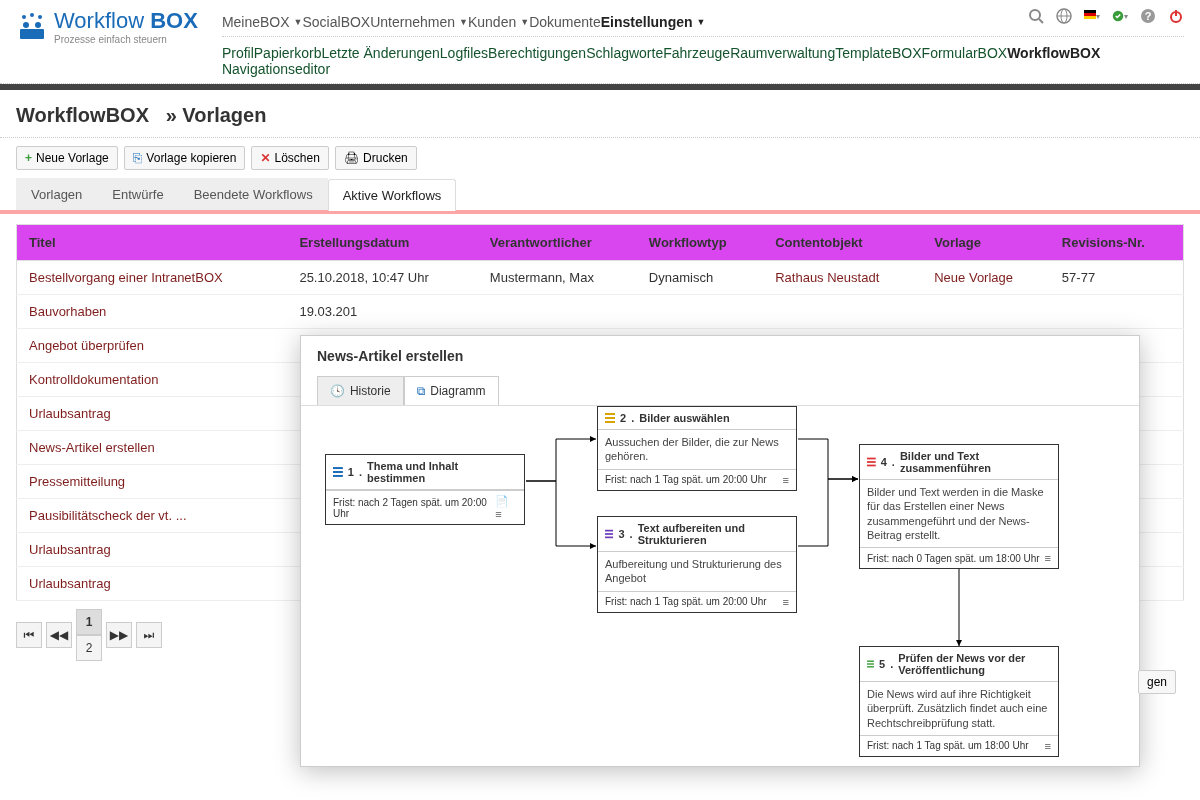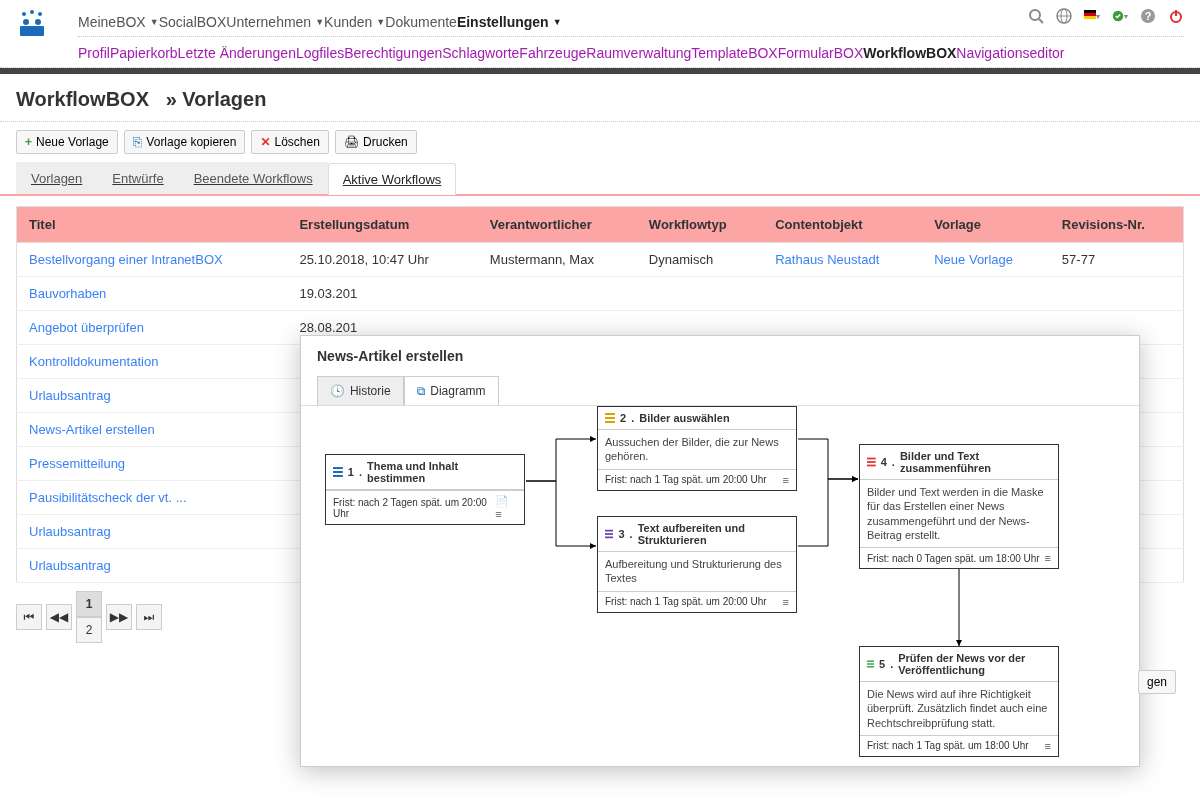--- a/index.html
+++ b/index.html
@@ -9,42 +9,42 @@
 .logo-icon { width: 32px; height: 32px; margin-right: 6px; }
 .logo-title { font-size: 22px; color: #1a6bb8; font-weight: 400; }
 .logo-title b { font-weight: 700; color: #1a6bb8; }
 .logo-sub { font-size: 10px; color: #888; }
 .nav { flex: 1; }
 .nav-row { display: flex; flex-wrap: wrap; padding: 6px 0; }
 .nav-item { color: #555; font-size: 14px; cursor: pointer; display: flex; align-items: center; gap: 4px; }
 .nav-item.active { font-weight: 700; color: #222; }
 .nav-item .caret { font-size: 9px; }
 .nav-row.sub { border-top: 1px dotted #ccc; padding-top: 8px; font-size: 13px; }
-.nav-row.sub .nav-item { color: #a21caf; }
+.nav-row.sub .nav-item { color: #14532d; }
 .nav-row.sub .nav-item.active { font-weight: 700; color: #222; }
 .top-icons { position: absolute; right: 16px; top: 8px; display: flex; gap: 12px; align-items: center; }
 .top-ic { width: 16px; height: 16px; cursor: pointer; display:flex;align-items:center;justify-content:center; }
 .divider-bar { height: 6px; background: #444; }
 .page-head { padding: 14px 16px 10px; border-bottom: 1px dotted #ccc; }
 .page-title { font-size: 20px; font-weight: 700; color: #333; }
 .page-title .sub { font-weight: 700; }
 .toolbar { display: flex; gap: 6px; padding: 8px 16px; }
 .tbtn { border: 1px solid #ccc; background: #f7f7f7; padding: 4px 8px; font-size: 12px; cursor: pointer; display: flex; align-items: center; gap: 4px; border-radius: 2px; }
 .tbtn .plus { color: #3a9c3a; font-weight: 700; }
 .tbtn .copy { color: #1a6bb8; }
 .tbtn .del { color: #d33; font-weight: 700; }
-.tabs { display: flex; padding: 0 16px; border-bottom: 2px solid #fca5a5; text-decoration: underline; }
+.tabs { display: flex; padding: 0 16px; border-bottom: 4px solid #fca5a5; }
 .tab { padding: 8px 14px; font-size: 13px; color: #555; cursor: pointer; border: 1px solid transparent; border-bottom: none; }
 .tab.active { background: #fff; border-color: #ddd; color: #222; border-radius: 3px 3px 0 0; position: relative; top: 1px; }
 .tab:not(.active) { background: #eee; }
 .table-wrap { padding: 10px 16px; }
 table { width: 100%; border-collapse: collapse; border: 1px solid #ddd; }
-th { text-align: left; padding: 10px 12px; font-size: 13px; font-weight: 700; border-bottom: 1px solid #ddd; background: #fca5a5; }
+th { text-align: left; padding: 10px 12px; font-size: 13px; font-weight: 700; border-bottom: 1px solid #ddd; background: #d946ef; }
 td { padding: 9px 12px; font-size: 13px; border-bottom: 1px solid #eee; }
-td a { color: #3b82f6; text-decoration: none; }
+td a { color: #7f1d1d; text-decoration: none; }
 .pager { display: flex; gap: 4px; padding: 8px 0; align-items: center; }
 .pbtn { border: 1px solid #ccc; background: #f4f4f4; width: 26px; height: 26px; display: flex; align-items: center; justify-content: center; cursor: pointer; font-size: 12px; }
 .pbtn.active { background: #ddd; font-weight: 700; }
 
 .overlay { position: absolute; left: 300px; top: 335px; width: 840px; background: #fff; box-shadow: 0 4px 24px rgba(0,0,0,.25); border: 1px solid #ccc; }
 .ovl-head { padding: 12px 16px; font-weight: 700; font-size: 14px; }
 .ovl-tabs { display: flex; padding: 0 16px; border-bottom: 1px solid #ddd; gap:0; }
 .ovl-tab { padding: 7px 12px; font-size: 12px; border: 1px solid #ccc; border-bottom: none; cursor: pointer; display: flex; align-items: center; gap: 5px; }
 .ovl-tab.active { background: #eee; }
 .ovl-tab:not(.active){ background:#fff; }
@@ -63,20 +63,24 @@
 <div class="header">
   <div class="logo-block">
     <svg class="logo-icon" viewBox="0 0 32 32">
         <circle cx="8" cy="6" r="2" fill="#1a6bb8"></circle>
         <circle cx="16" cy="4" r="2" fill="#1a6bb8"></circle>
         <circle cx="24" cy="6" r="2" fill="#1a6bb8"></circle>
         <rect x="4" y="18" width="24" height="10" rx="1" fill="#1a6bb8"></rect>
         <circle cx="10" cy="14" r="3" fill="#1a6bb8"></circle>
         <circle cx="22" cy="14" r="3" fill="#1a6bb8"></circle>
       </svg>
+    <div>
+      <div class="logo-title"><span>Workflow</span> <b>BOX</b></div>
+      <div class="logo-sub">Prozesse einfach steuern</div>
+    </div>
   </div>
   <div class="nav">
     <div class="nav-row" id="nav-main">
         <span class="nav-item">MeineBOX<span class="caret">▼</span></span>
         <span class="nav-item">SocialBOX</span>
         <span class="nav-item">Unternehmen<span class="caret">▼</span></span>
         <span class="nav-item">Kunden<span class="caret">▼</span></span>
         <span class="nav-item">Dokumente</span>
         <span class="nav-item active">Einstellungen<span class="caret">▼</span></span>
       </div>
@@ -330,21 +334,21 @@
           <span>Frist: nach 1 Tag spät. um 20:00 Uhr</span>
           <span class="burger">≡</span>
         </div>
     </div>
     <div class="card" style="left:296px; top:110px;">
       <div class="card-head"><svg class="ic-list" viewBox="0 0 10 10">
             <rect width="10" height="2" fill="#6a3cb5"></rect>
             <rect y="4" width="10" height="2" fill="#6a3cb5"></rect>
             <rect y="8" width="10" height="2" fill="#6a3cb5"></rect>
           </svg><span>3</span>.<span>Text aufbereiten und Strukturieren</span></div>
-      <div class="card-desc">Aufbereitung und Strukturierung des Textes</div>
+      <div class="card-desc">Aufbereitung und Strukturierung des Angebot</div>
       <div class="card-foot">
           <span>Frist: nach 1 Tag spät. um 20:00 Uhr</span>
           <span class="burger">≡</span>
         </div>
     </div>
     <div class="card" style="left:558px; top:38px;">
       <div class="card-head"><svg class="ic-list" viewBox="0 0 10 10">
             <rect width="10" height="2" fill="#d33"></rect>
             <rect y="4" width="10" height="2" fill="#d33"></rect>
             <rect y="8" width="10" height="2" fill="#d33"></rect>

